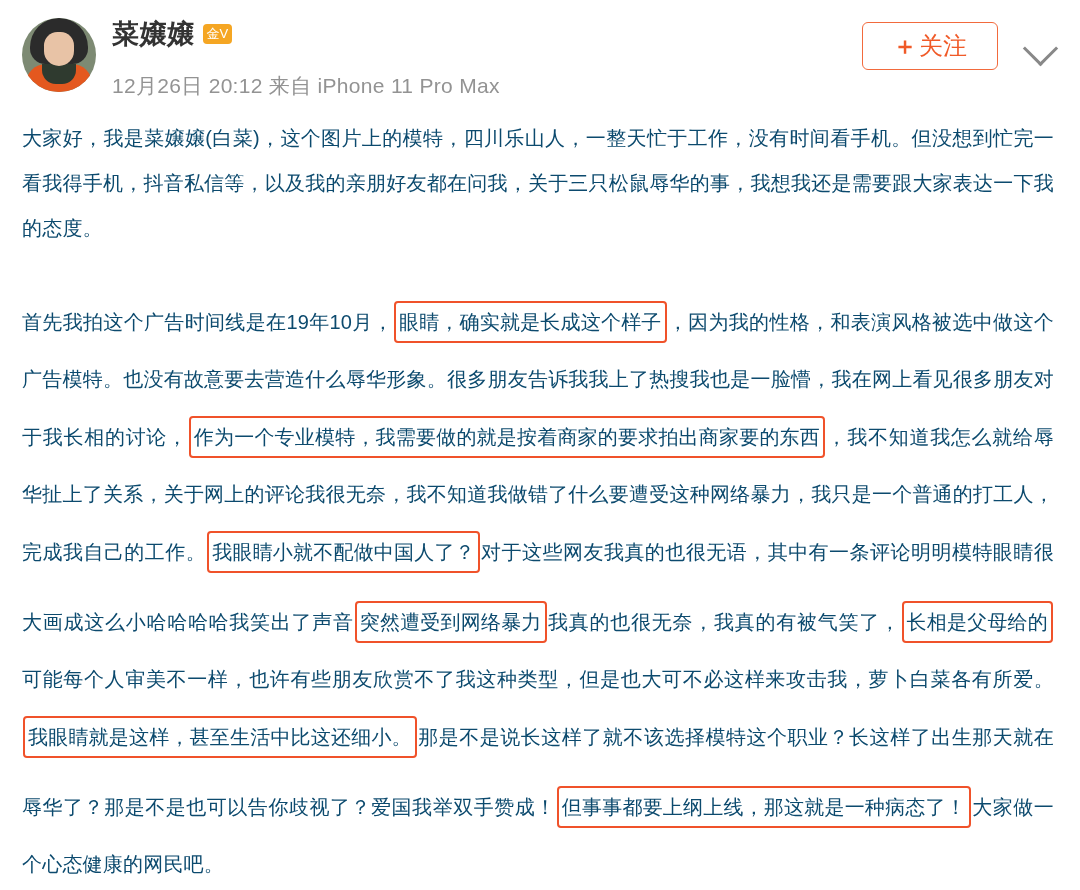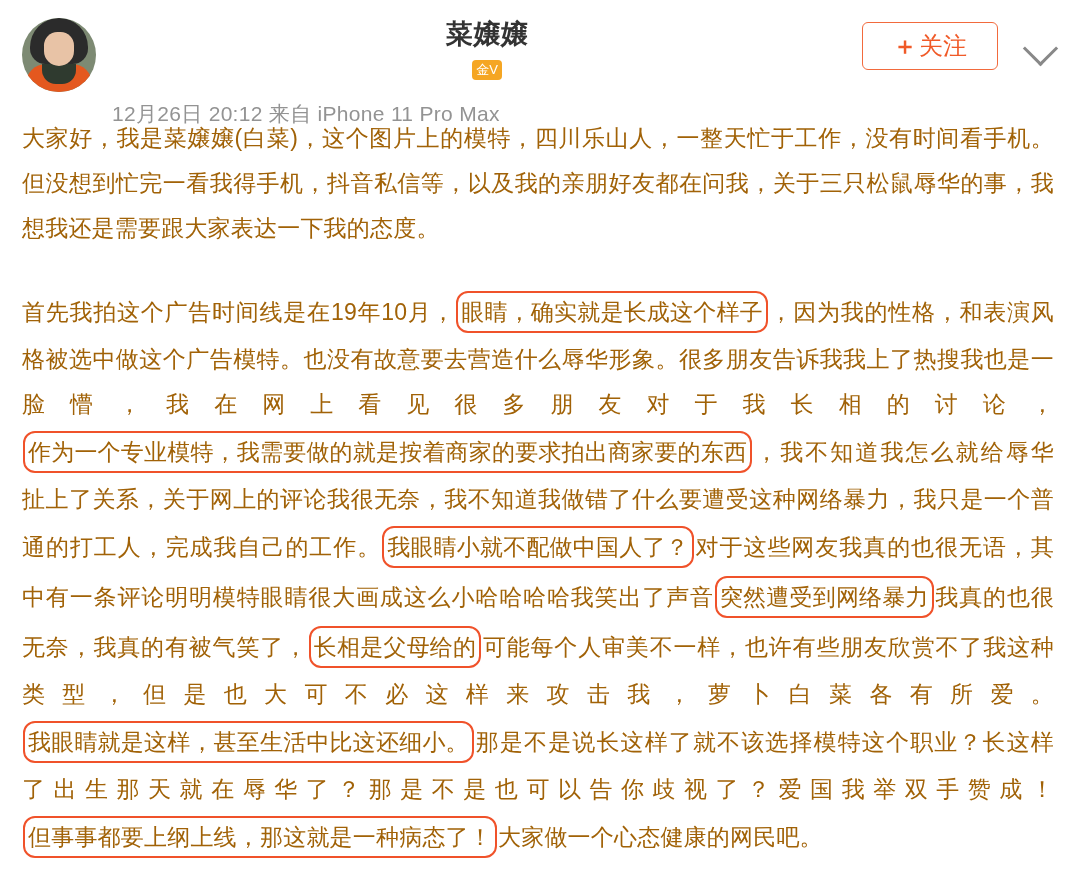--- a/index.html
+++ b/index.html
@@ -68,21 +68,20 @@
   .meta {
     margin-left: 16px;
     flex: 1 1 auto;
     min-width: 0;
   }
   .name-row {
     display: flex;
     align-items: center;
     gap: 8px;
     margin-top: 2px;
-    flex-direction: column;
   }
   .username {
     font-size: 27px;
     font-weight: bold;
     color: #333;
     letter-spacing: 0.5px;
   }
   .badge {
     display: inline-block;
     font-size: 13px;
@@ -135,34 +134,34 @@
     content: "";
     position: absolute;
     left: 4px; top: 6px;
     width: 22px; height: 22px;
     border-right: 3px solid #888;
     border-bottom: 3px solid #888;
     transform: rotate(45deg);
   }
   .content {
     margin-top: 6px;
-    font-size: 23px;
+    font-size: 20px;
     line-height: 45px;
-    color: #a16207;
+    color: #0c4a6e;
     letter-spacing: 0.2px;
     text-align: justify;
     padding-right: 4px;
   }
   .para { margin: 0 0 0 0; }
   .para + .para { margin-top: 36px; }
   .hl {
     border: 2px solid #f0522a;
-    border-radius: 12px;
+    border-radius: 4px;
     padding: 1px 3px;
-    margin: 4px 1px;
+    margin: 14px 1px;
     display: inline-block;
     line-height: 36px;
   }
 </style>
 </head>
 <body>
 
 <div class="post">
 
   <div class="header">

